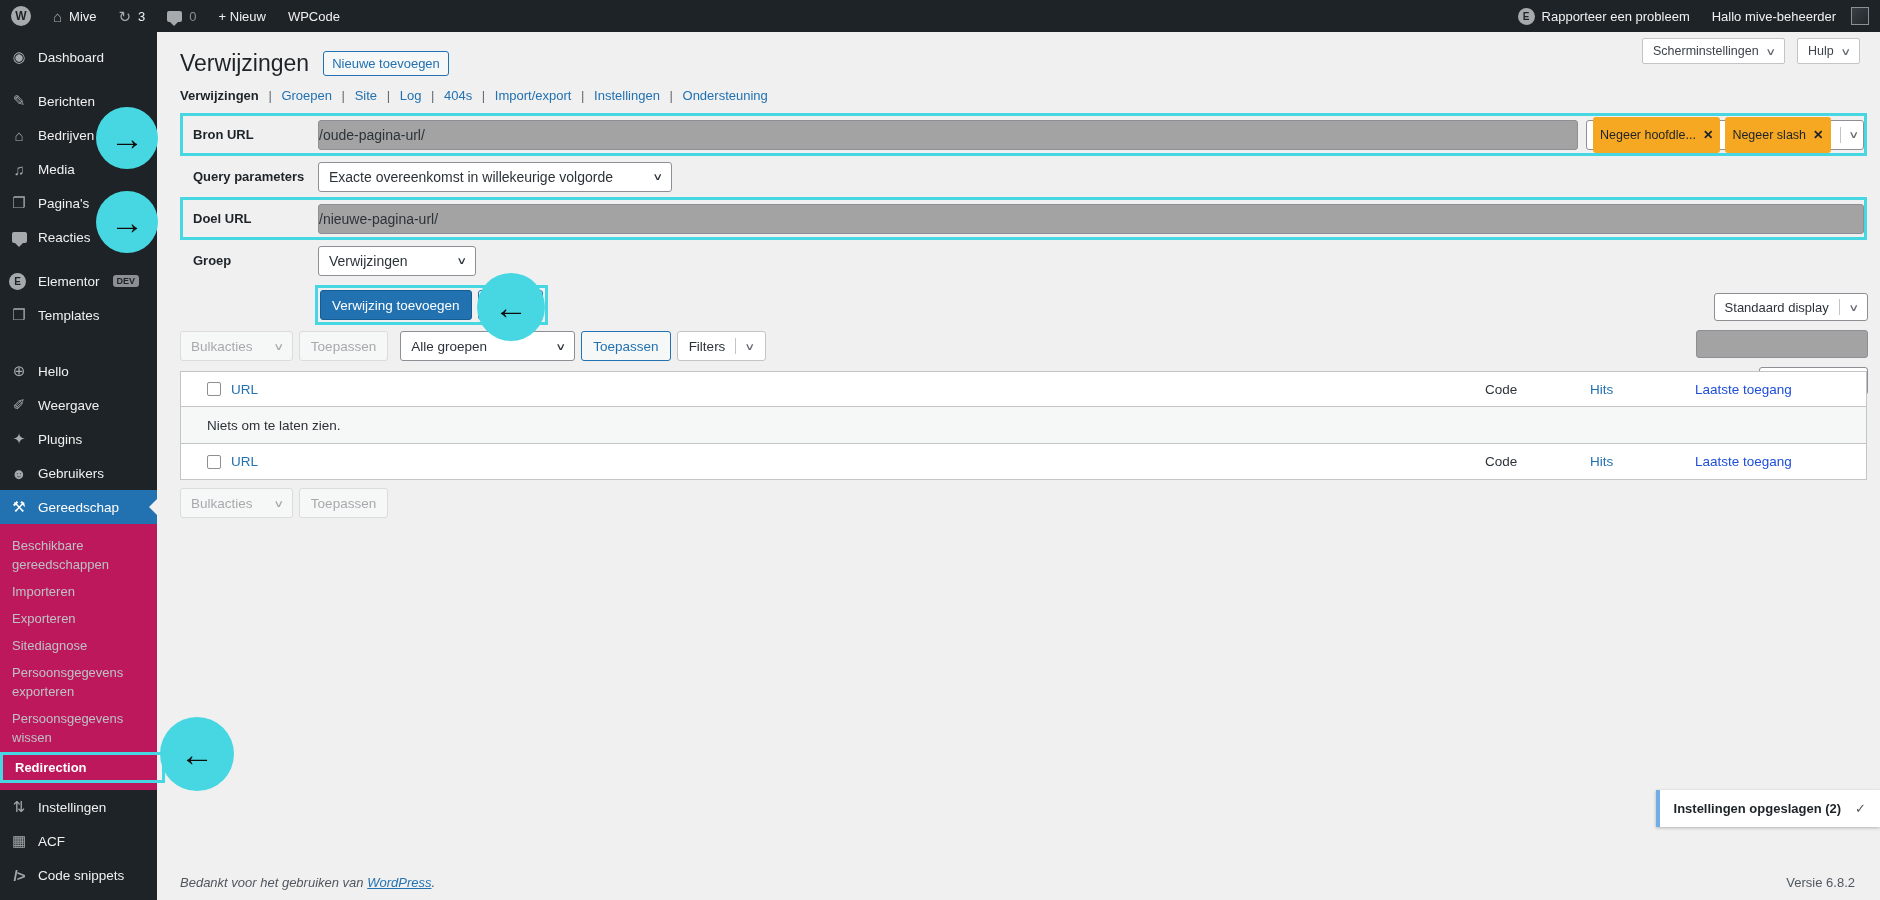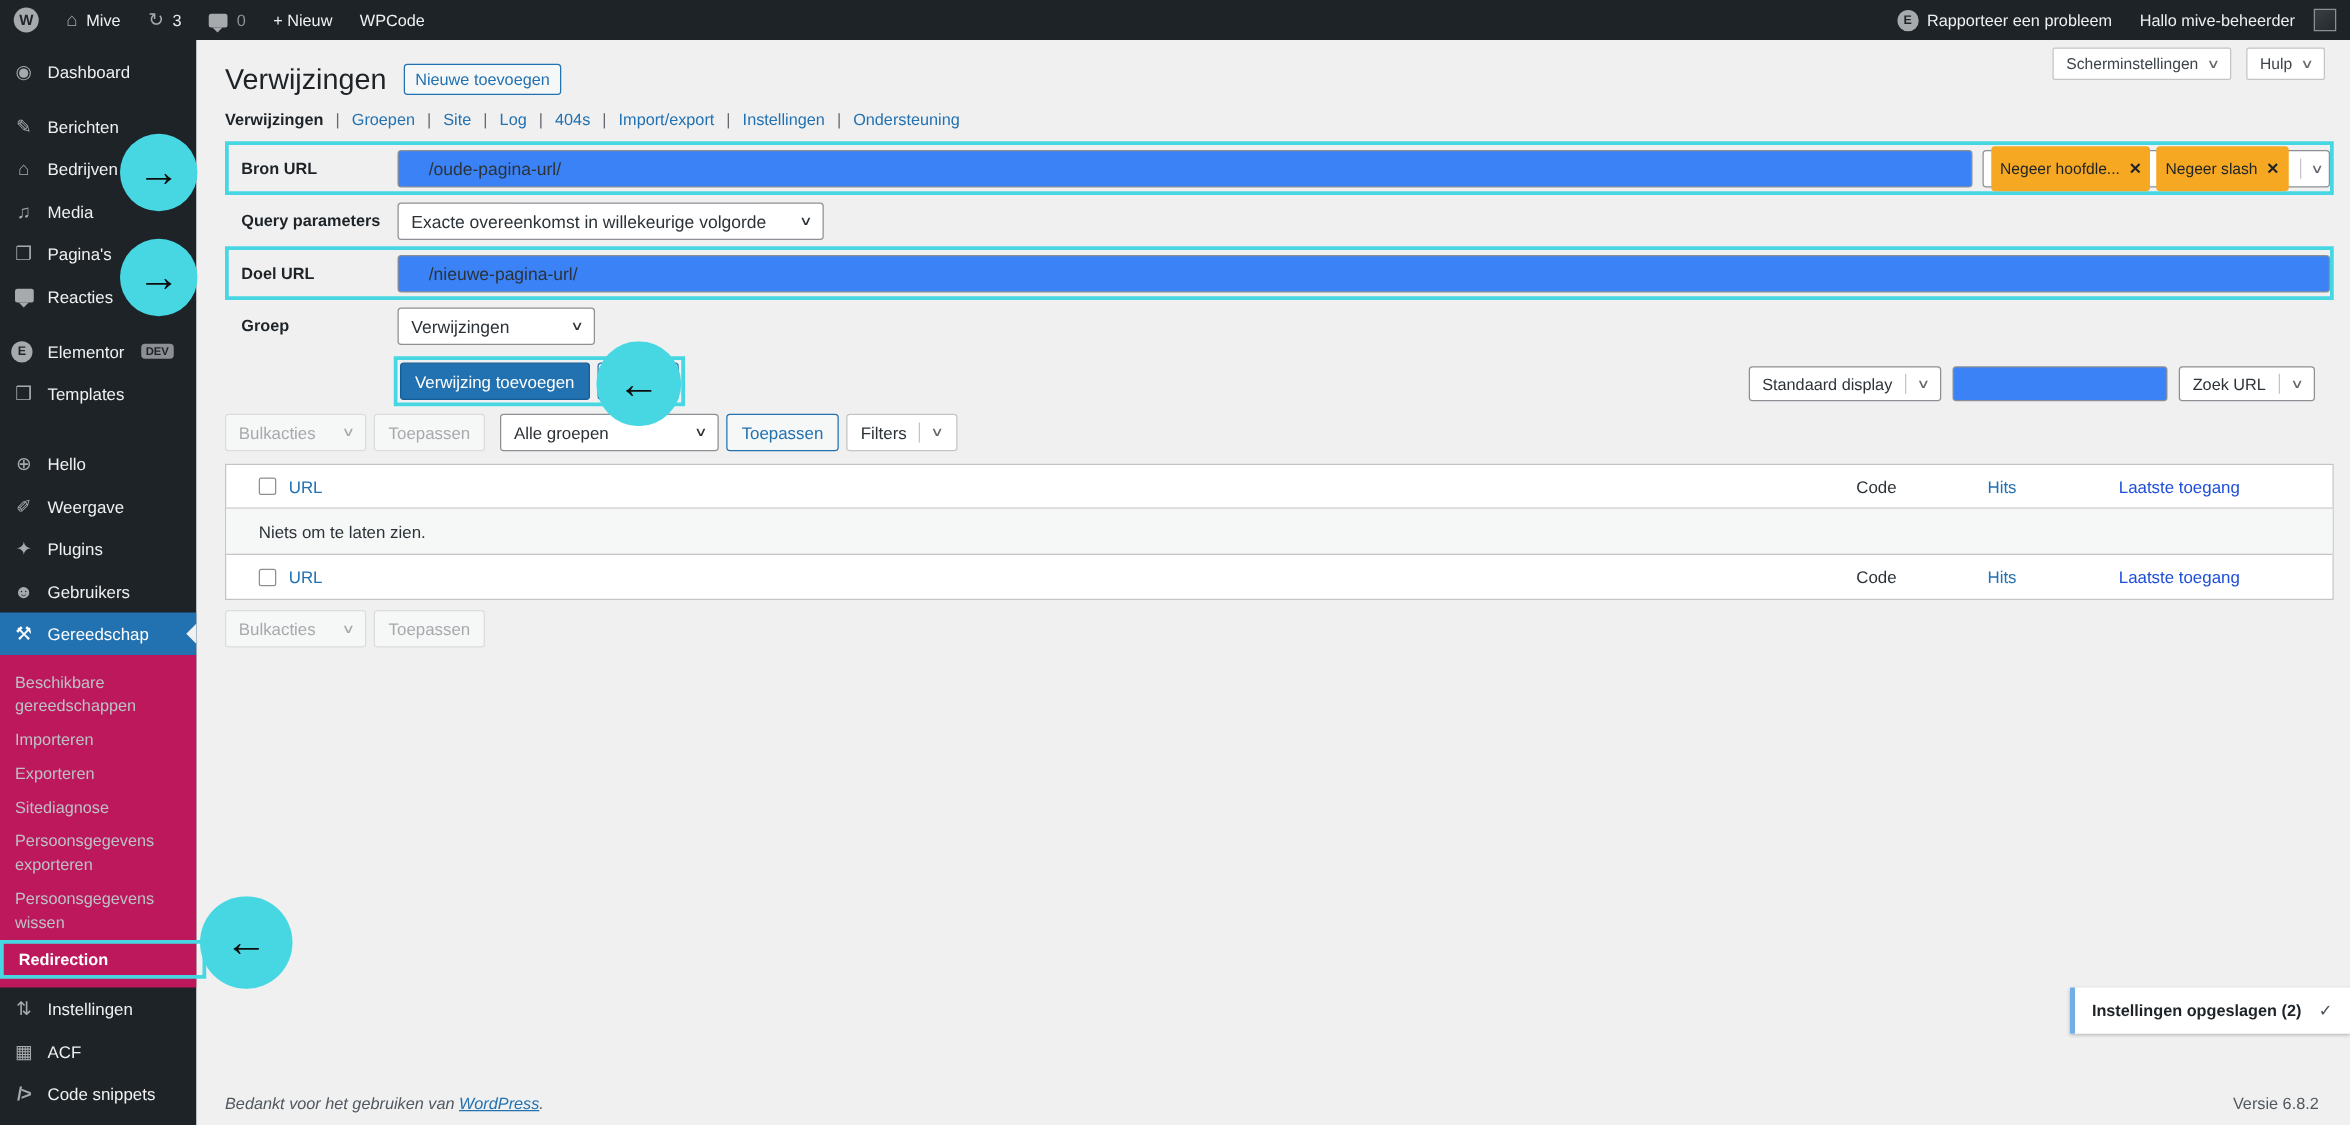--- a/index.html
+++ b/index.html
@@ -60,40 +60,40 @@
 
   .tabs { margin:8px 23px 0; font-size:13px; }
   .tabs .cur { color:#1d2327; font-weight:bold; }
   .tabs a { color:#2271b1; text-decoration:none; cursor:pointer; }
   .tabs .pipe { color:#646970; margin:0 6px; }
 
   .redir-form { margin:10px 13px 0 23px; }
   .frow { display:flex; align-items:center; min-height:37px; height:37px; margin-bottom:2px; padding-left:3px; }
   .frow.annot { border:3px solid #47d7e2; height:43px; padding-left:0; }
   .flabel { width:135px; flex:none; font-size:13px; font-weight:bold; color:#1d2327; padding-left:10px; }
-  .text-input { height:30px; border:1px solid #8c8f94; border-radius:3px; background:#3b82f6;
-    font-size:14px; color:#2c3338; padding:0 24px; font-family:"Liberation Sans",sans-serif; }
+  .text-input { height:30px; border:1px solid #8c8f94; border-radius:3px; background:#a3a3a3;
+    font-size:14px; color:#2c3338; padding:0 0; font-family:"Liberation Sans",sans-serif; }
   .grow { flex:1; }
   .flags-box { width:278px; flex:none; height:30px; margin-left:8px; background:#fff;
     border:1px solid #8c8f94; border-radius:3px; display:flex; align-items:center; padding:0 6px; gap:5px; }
   .pill { background:#f7a823; border-radius:3px; height:36px; display:inline-flex; align-items:center;
     gap:7px; padding:0 7px; font-size:12.5px; color:#1d2327; white-space:nowrap; }
   .pill .x { font-weight:bold; cursor:pointer; }
   .vdiv { width:1px; height:16px; background:#c3c4c7; margin:0 4px 0 auto; }
   .select { display:inline-flex; align-items:center; background:#fff; border:1px solid #8c8f94;
-    border-radius:3px; height:30px; padding:0 10px; font-size:14px; color:#2c3338; gap:28px; cursor:pointer; }
+    border-radius:3px; height:30px; padding:0 10px; font-size:14px; color:#2c3338; gap:41px; cursor:pointer; }
   .select .chev { color:#2c3338; }
   .btn { display:inline-flex; align-items:center; border-radius:3px; height:30px; padding:0 11px;
     font-size:13.5px; cursor:pointer; white-space:nowrap; }
   .btn-primary { background:#2271b1; border:1px solid #135e96; color:#fff; }
   .btn-secondary { background:#f6f7f7; border:1px solid #2271b1; color:#2271b1; }
   .btn-disabled { background:#f6f7f7; border:1px solid #dcdcde; color:#a7aaad; cursor:default; }
   .btn-annot { display:inline-flex; gap:6px; border:3px solid #47d7e2; padding:2px; margin:4px 5px 0 135px; }
 
-  .display-controls { position:absolute; top:261px; right:28px; display:flex; gap:9px; align-items:flex-end; }
+  .display-controls { position:absolute; top:261px; right:12px; display:flex; gap:9px; align-items:flex-end;flex-direction:column; }
   .split-btn { background:#fff; border:1px solid #8c8f94; border-radius:3px; height:28px;
     display:inline-flex; align-items:center; padding:0 10px; font-size:13px; color:#2c3338;
     gap:10px; cursor:pointer; }
   .split-btn .bar { width:1px; height:16px; background:#c3c4c7; }
   .search-input { width:172px; height:28px; }
 
   .tablenav { position:absolute; left:23px; display:flex; gap:6px; align-items:center; }
   .tn-top { top:299px; }
   .tn-bottom { top:456px; }
   .disabled-select { display:inline-flex; align-items:center; gap:22px; background:#f6f7f7;

